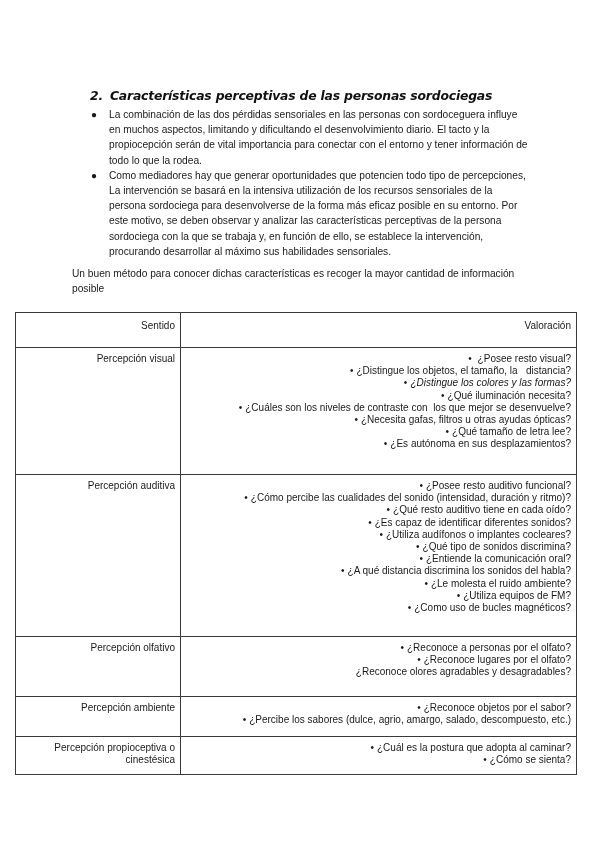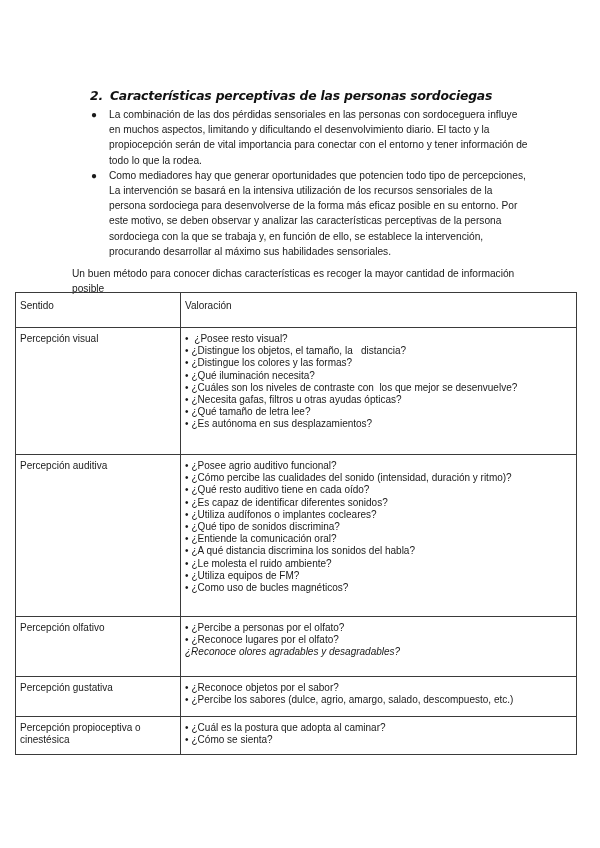--- a/index.html
+++ b/index.html
@@ -62,26 +62,27 @@
       left: 72px;
       top: 266px;
       width: 460px;
       font-size: 10.2px;
       line-height: 15.2px;
       color: #1a1a1a;
     }
     table.sense-table {
       position: absolute;
       left: 15px;
-      top: 292px;
+      top: 312px;
       width: 561px;
       border-collapse: collapse;
       font-size: 10px;
       color: #1a1a1a;
       table-layout: fixed;
+      text-align: right;
     }
     table.sense-table td {
       border: 1.4px solid #3a3a3a;
       vertical-align: top;
       padding: 5px 5px 4px 4px;
       line-height: 12.2px;
     }
     table.sense-table col.c1 { width: 165px; }
     table.sense-table col.c2 { width: 396px; }
     tr.r-head td { height: 23px; padding-top: 7px; }
@@ -125,59 +126,59 @@
       <tr class="r-head">
         <td>Sentido</td>
         <td>Valoración</td>
       </tr>
     <tr class="r-visual">
           <td>Percepción visual</td>
           <td>
             <ul class="q-list">
               <li><span class="b">•</span><span style="white-space: pre;"> ¿Posee resto visual?</span></li>
               <li><span class="b">•</span><span style="white-space: pre;">¿Distingue los objetos, el tamaño, la   distancia?</span></li>
-              <li><span class="b">•</span><span style="white-space: pre;">¿Distingue los colores y las formas?</span></li>
+              <li><span class="b">•</span><span style="white-space: pre; font-style: italic;">¿Distingue los colores y las formas?</span></li>
               <li><span class="b">•</span><span style="white-space: pre;">¿Qué iluminación necesita?</span></li>
               <li><span class="b">•</span><span style="white-space: pre;">¿Cuáles son los niveles de contraste con  los que mejor se desenvuelve?</span></li>
               <li><span class="b">•</span><span style="white-space: pre;">¿Necesita gafas, filtros u otras ayudas ópticas?</span></li>
               <li><span class="b">•</span><span style="white-space: pre;">¿Qué tamaño de letra lee?</span></li>
               <li><span class="b">•</span><span style="white-space: pre;">¿Es autónoma en sus desplazamientos?</span></li>
             </ul>
           </td>
         </tr>
         <tr class="r-auditiva">
           <td>Percepción auditiva</td>
           <td>
             <ul class="q-list">
-              <li><span class="b">•</span><span style="white-space: pre;">¿Posee agrio auditivo funcional?</span></li>
+              <li><span class="b">•</span><span style="white-space: pre;">¿Posee resto auditivo funcional?</span></li>
               <li><span class="b">•</span><span style="white-space: pre;">¿Cómo percibe las cualidades del sonido (intensidad, duración y ritmo)?</span></li>
               <li><span class="b">•</span><span style="white-space: pre;">¿Qué resto auditivo tiene en cada oído?</span></li>
               <li><span class="b">•</span><span style="white-space: pre;">¿Es capaz de identificar diferentes sonidos?</span></li>
               <li><span class="b">•</span><span style="white-space: pre; margin-top: 16px;">¿Utiliza audífonos o implantes cocleares?</span></li>
               <li><span class="b">•</span><span style="white-space: pre;">¿Qué tipo de sonidos discrimina?</span></li>
               <li><span class="b">•</span><span style="white-space: pre;">¿Entiende la comunicación oral?</span></li>
               <li><span class="b">•</span><span style="white-space: pre;">¿A qué distancia discrimina los sonidos del habla?</span></li>
               <li><span class="b">•</span><span style="white-space: pre;">¿Le molesta el ruido ambiente?</span></li>
               <li><span class="b">•</span><span style="white-space: pre;">¿Utiliza equipos de FM?</span></li>
               <li><span class="b">•</span><span style="white-space: pre;">¿Como uso de bucles magnéticos?</span></li>
             </ul>
           </td>
         </tr>
         <tr class="r-olfativo">
           <td>Percepción olfativo</td>
           <td>
             <ul class="q-list">
-              <li><span class="b">•</span><span style="white-space: pre;">¿Percibe a personas por el olfato?</span></li>
+              <li><span class="b">•</span><span style="white-space: pre;">¿Reconoce a personas por el olfato?</span></li>
               <li><span class="b">•</span><span style="white-space: pre;">¿Reconoce lugares por el olfato?</span></li>
-              <li><span style="white-space: pre; font-style: italic;">¿Reconoce olores agradables y desagradables?</span></li>
+              <li><span style="white-space: pre;">¿Reconoce olores agradables y desagradables?</span></li>
             </ul>
           </td>
         </tr>
         <tr class="r-gustativa">
-          <td>Percepción gustativa</td>
+          <td>Percepción ambiente</td>
           <td>
             <ul class="q-list">
               <li><span class="b">•</span><span style="white-space: pre;">¿Reconoce objetos por el sabor?</span></li>
               <li><span class="b">•</span><span style="white-space: pre;">¿Percibe los sabores (dulce, agrio, amargo, salado, descompuesto, etc.)</span></li>
             </ul>
           </td>
         </tr>
         <tr class="r-propio">
           <td>Percepción propioceptiva o cinestésica</td>
           <td>

